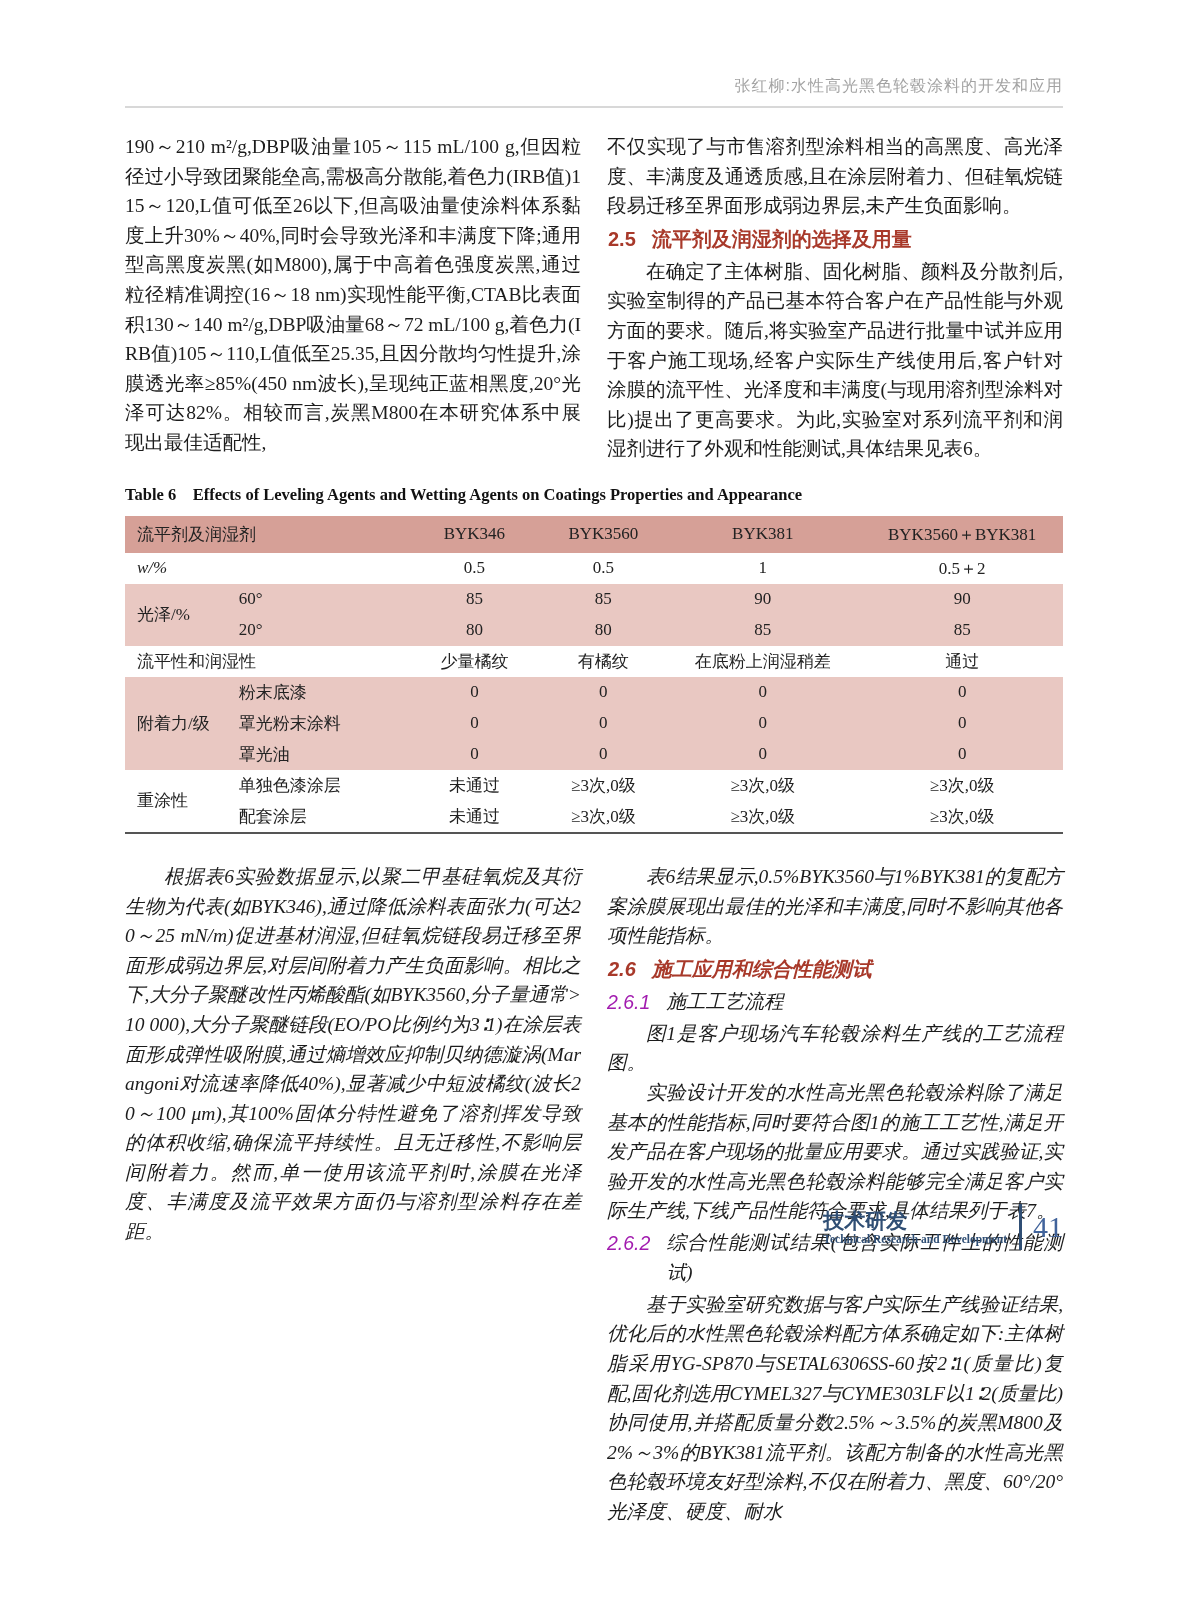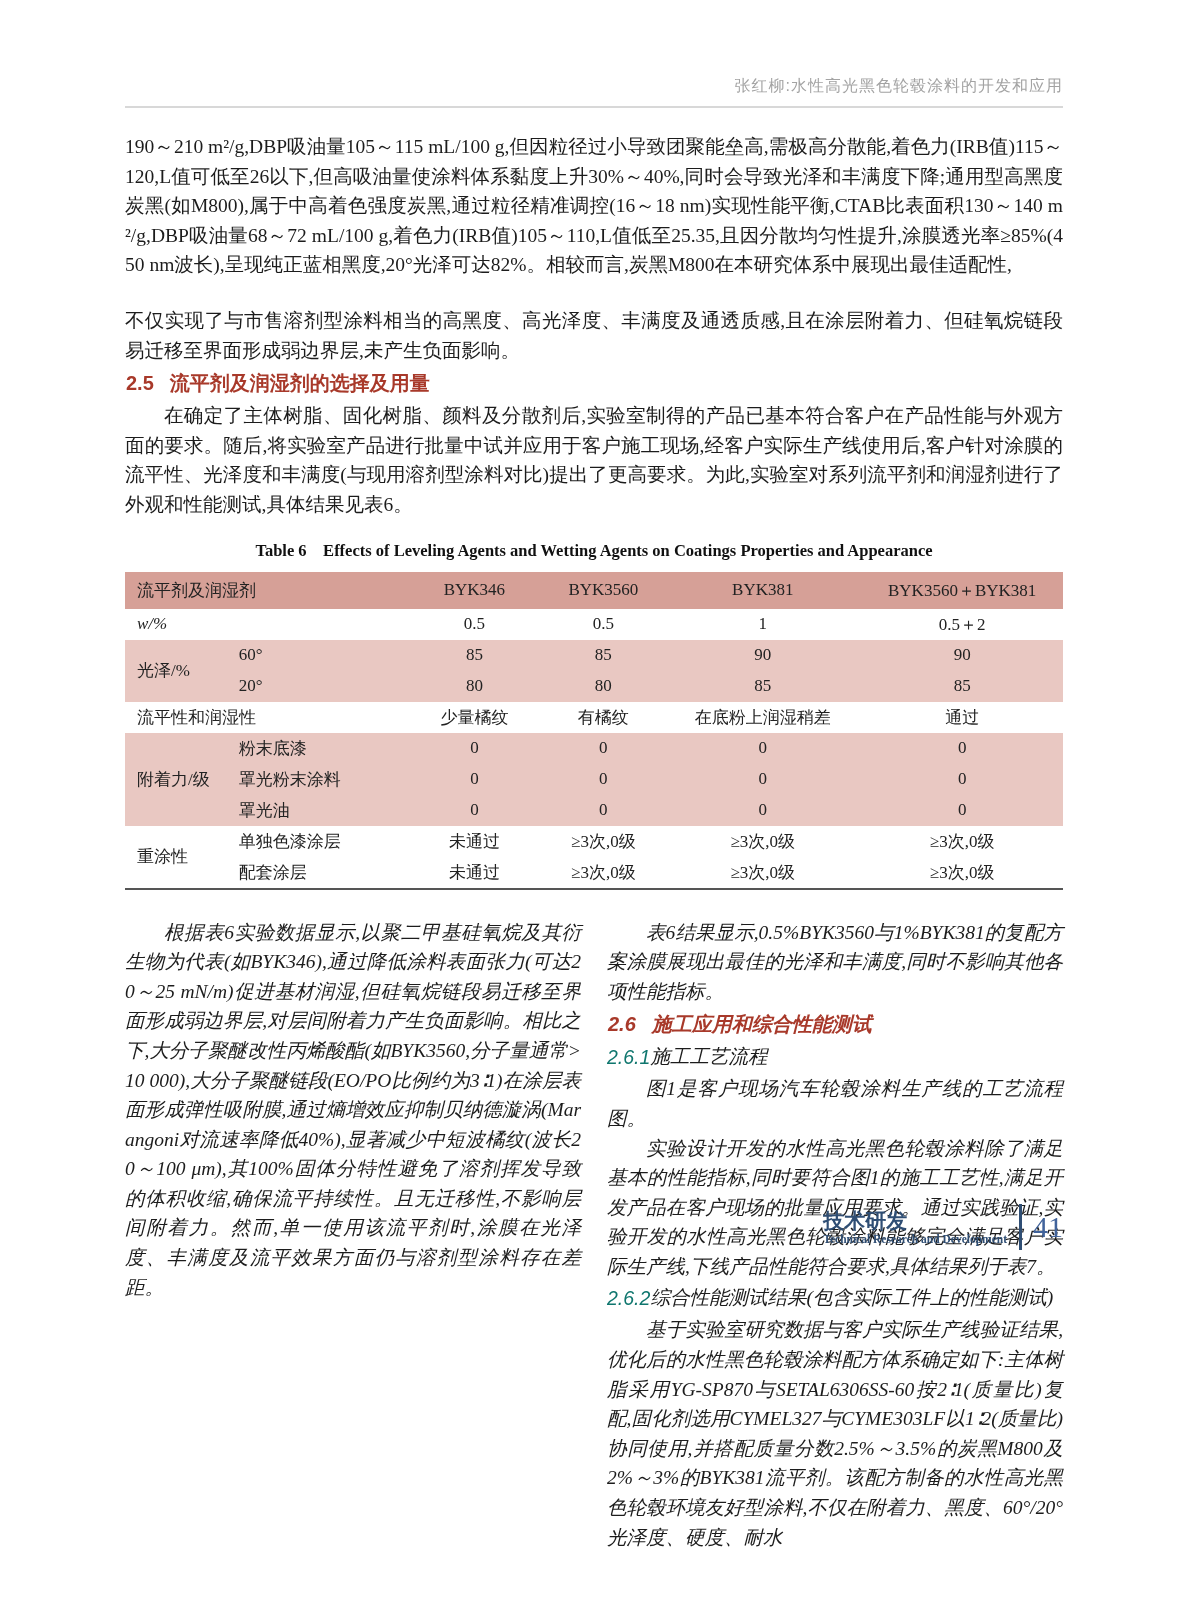--- a/index.html
+++ b/index.html
@@ -14,51 +14,51 @@
   
   .running {
     padding-top:76px; text-align:right;
     font-family:"Liberation Sans","DejaVu Sans",sans-serif;
     font-size:16px; color:#a3a3a3; letter-spacing:1px;
   }
   .rule { border-bottom:2px solid #d8d8d8; margin-top:9px; }
 
   
   .two-col { display:flex; gap:26px; }
-  .two-col.top { margin-top:24px;flex-direction:column; }
+  .two-col.top { margin-top:24px; }
   .two-col.bottom { margin-top:28px;font-style:italic; }
   .col { flex:1 1 0; min-width:0; }
 
   p.body {
     margin:0; font-size:19.5px; line-height:29.6px;
     text-align:justify; word-break:break-all;
   }
   p.indent { text-indent:2em; }
 
   h3.sec-h {
     margin:3px 0 2px 1px; font-size:20px; line-height:31px;
     font-weight:bold; color:#a8392a;
     font-family:"Liberation Sans","DejaVu Sans",sans-serif;
   }
   h3.sec-h .num { margin-right:16px; }
   .sub-h { display:flex; font-size:19.5px; line-height:30px; margin:2px 0; }
   .sub-h .num {
-    color:#0f766e; margin-right:0; flex:0 0 auto;
+    color:#a21caf; margin-right:16px; flex:0 0 auto;
     font-family:"Liberation Sans","DejaVu Sans",sans-serif;
   }
   .sub-h .ttl { flex:1 1 auto; text-align:justify; }
 
   
   .tbl-zone { margin-top:20px; }
   .cap-zh {
     text-align:center; font-weight:bold; font-size:17.5px; line-height:24px;
     font-family:"Liberation Sans","DejaVu Sans",sans-serif; color:#111;
   }
   .cap-en {
-    text-align:center; font-weight:bold; font-size:16.5px; line-height:22px;
+    text-align:left; font-weight:bold; font-size:16.5px; line-height:22px;
     margin:2px 0 10px 0; color:#111;
   }
   table.t6 { width:100%; border-collapse:collapse; font-size:17px; color:#222; border-bottom:2px solid #555; }
   table.t6 td { padding:2px 6px; height:27px; vertical-align:middle;margin-left:25px; }
   table.t6 tr.hdr td { background:#d6a097; height:33px; }
   table.t6 td.s { background:#e9c8c2; }
   table.t6 td.lab { text-align:left; padding-left:12px; }
   table.t6 td.sub { text-align:left; padding-left:6px; }
   table.t6 td.ctr { text-align:center; }
   table.t6 td.wlab { font-style:italic; }

